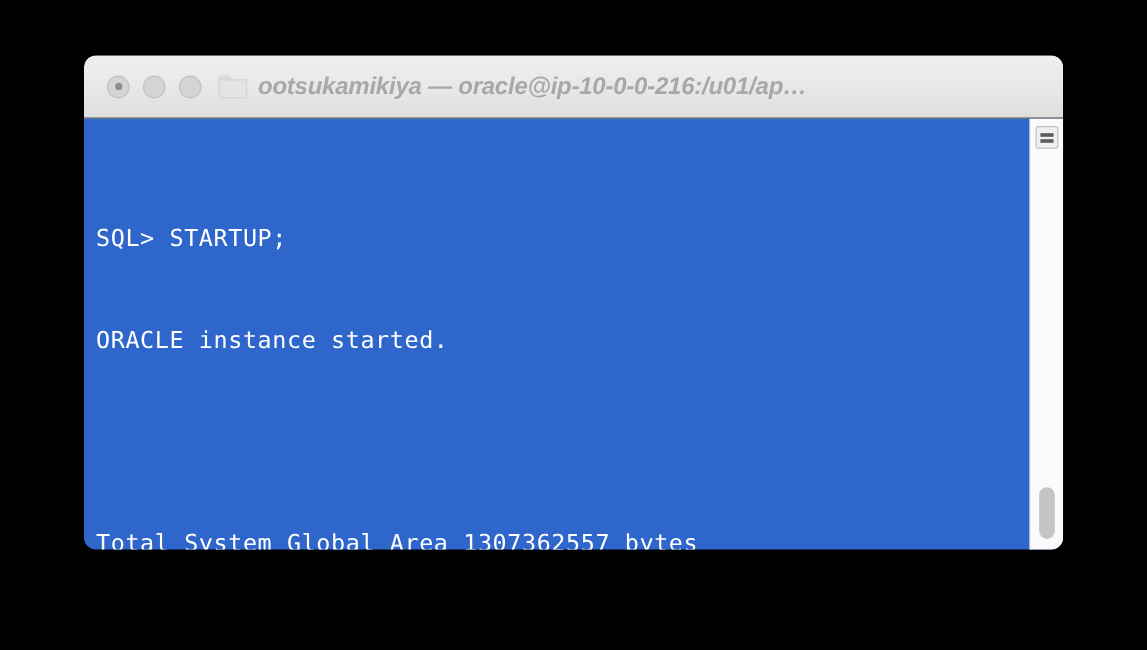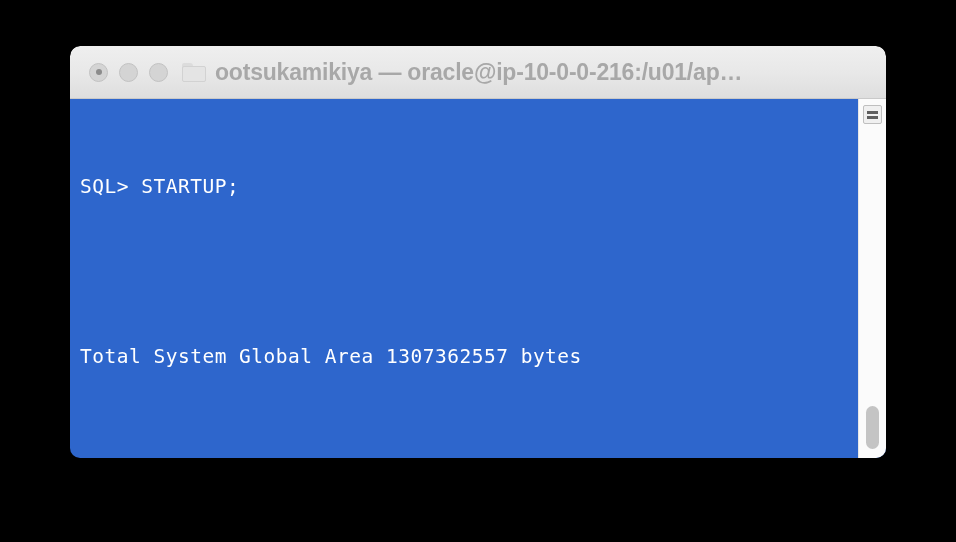--- a/index.html
+++ b/index.html
@@ -88,39 +88,40 @@
     left: 0; top: 3.5px;
     width: 24px; height: 15.5px;
     background: #e4e4e4;
     border: 1px solid #d2d2d2;
     box-sizing: border-box;
     border-radius: 2px;
   }
 
   #window-title {
     margin-left: 9px;
-    font-size: 23px;
+    font-size: 20px;
     font-weight: bold;
     color: #a8a8a8;
     letter-spacing: -0.2px;
     white-space: nowrap;
     overflow: hidden;
+    font-style: italic;
   }
 
   
   #terminal-body {
     position: relative;
     height: 360px;
     background: #2e66cc;
     display: flex;
   }
 
   #terminal-text {
     flex: 1 1 auto;
-    padding: 18px 0 0 10px;
+    padding: 30px 0 0 10px;
     font-family: "DejaVu Sans Mono", "Liberation Mono", monospace;
     font-size: 19.5px;
     line-height: 28.2px;
     color: #ffffff;
     white-space: pre;
     overflow: hidden;
     letter-spacing: 0.5px;
   }
   .tline { min-height: 28.2px; }
   .tline.blank { color: transparent; }
@@ -187,20 +188,21 @@
         <span class="body"></span>
       </div>
 
       <div id="window-title">ootsukamikiya — oracle@ip-10-0-0-216:/u01/ap…</div>
     </div>
 
     <div id="terminal-body">
 
       <div id="terminal-text">
         <div class="tline">SQL&gt; STARTUP;</div>
+        <div class="tline">ORACLE instance started.</div>
         <div class="tline blank">&nbsp;</div>
         <div class="tline">Total System Global Area 1307362557 bytes</div>
         
         
         
         
         
         
         
       </div>

